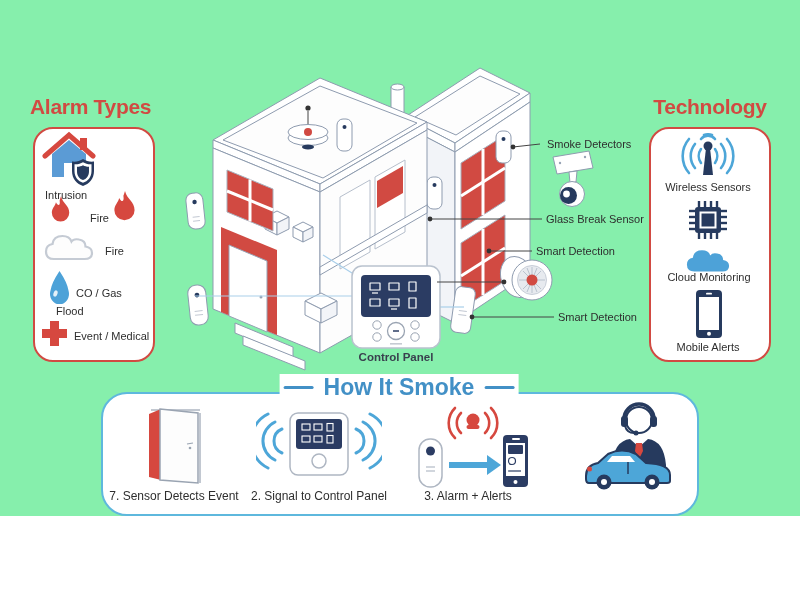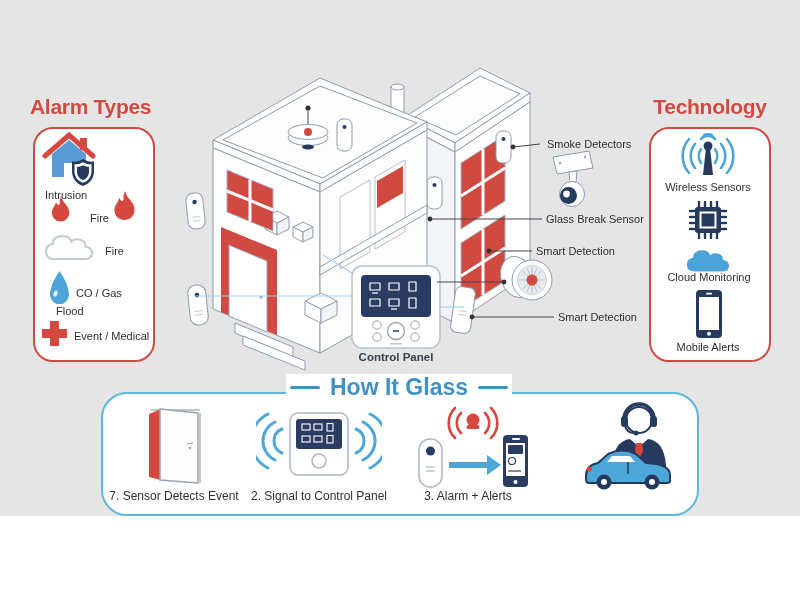--- a/index.html
+++ b/index.html
@@ -1,16 +1,16 @@
 <!DOCTYPE html>
 <html><head>
 <meta charset="utf-8">
 <style>
   html,body{margin:0;padding:0;background:#fff;}
-  #canvas{position:relative;width:800px;height:516px;background:#e5e5e5;overflow:hidden;
+  #canvas{position:relative;width:800px;height:516px;background:#86efac;overflow:hidden;
           font-family:"Liberation Sans",sans-serif;color:#2e2e2e;}
   .abs{position:absolute;}
   .panel-title{font-size:21px;font-weight:bold;color:#d14a42;letter-spacing:-0.3px;white-space:nowrap;}
   .round-box{border:2.5px solid #d14a42;border-radius:20px;background:#fff;}
   .item-label{font-size:11px;font-weight:500;color:#2e2e2e;white-space:nowrap;}
   .center-label{font-size:11px;font-weight:500;color:#2e2e2e;text-align:center;}
   .hiw-box{border:2.5px solid #5eb8dd;border-radius:26px;background:#fff;}
   .hiw-title{display:flex;align-items:center;gap:10px;background:#fff;padding:0 4px;}
   .hiw-title .dash{width:30px;height:3px;background:#4290c6;border-radius:2px;}
   .hiw-title .txt{font-size:23px;font-weight:bold;color:#4290c6;white-space:nowrap;}
@@ -300,21 +300,21 @@
       <text x="381" y="218">Glass Break Sensor</text>
       <text x="371" y="250">Smart Detection</text>
       <text x="393" y="316">Smart Detection</text>
       <text x="231" y="356" text-anchor="middle" font-weight="bold" font-size="11.5" fill="#39404e">Control Panel</text>
     </g>
   </svg>
 
   <div class="abs hiw-box" style="left:101px;top:392px;width:594px;height:120px;"></div>
   <div class="abs hiw-title" style="left:399px;top:374px;transform:translateX(-50%);">
     <div class="dash"></div>
-    <div class="txt">How It Glass</div>
+    <div class="txt">How It Smoke</div>
     <div class="dash"></div>
   </div>
 
   <svg class="abs" style="left:141px;top:407px;" width="64" height="78" viewBox="0 0 64 78">
     <path d="M59,6 L59,76 M10,3 L59,3" stroke="#aeb6c2" stroke-width="1.5" fill="none"></path>
     <polygon points="8,7 20,2 20,73 8,70" fill="#d6483f"></polygon>
     <polygon points="19,2 57,6 57,76 19,73" fill="#fdfdfd" stroke="#9aa4b2" stroke-width="1.5"></polygon>
     <line x1="46" y1="37" x2="52" y2="36" stroke="#9aa4b2" stroke-width="1.2"></line>
     <circle cx="49" cy="41" r="1.3" fill="#9aa4b2"></circle>
   </svg>

